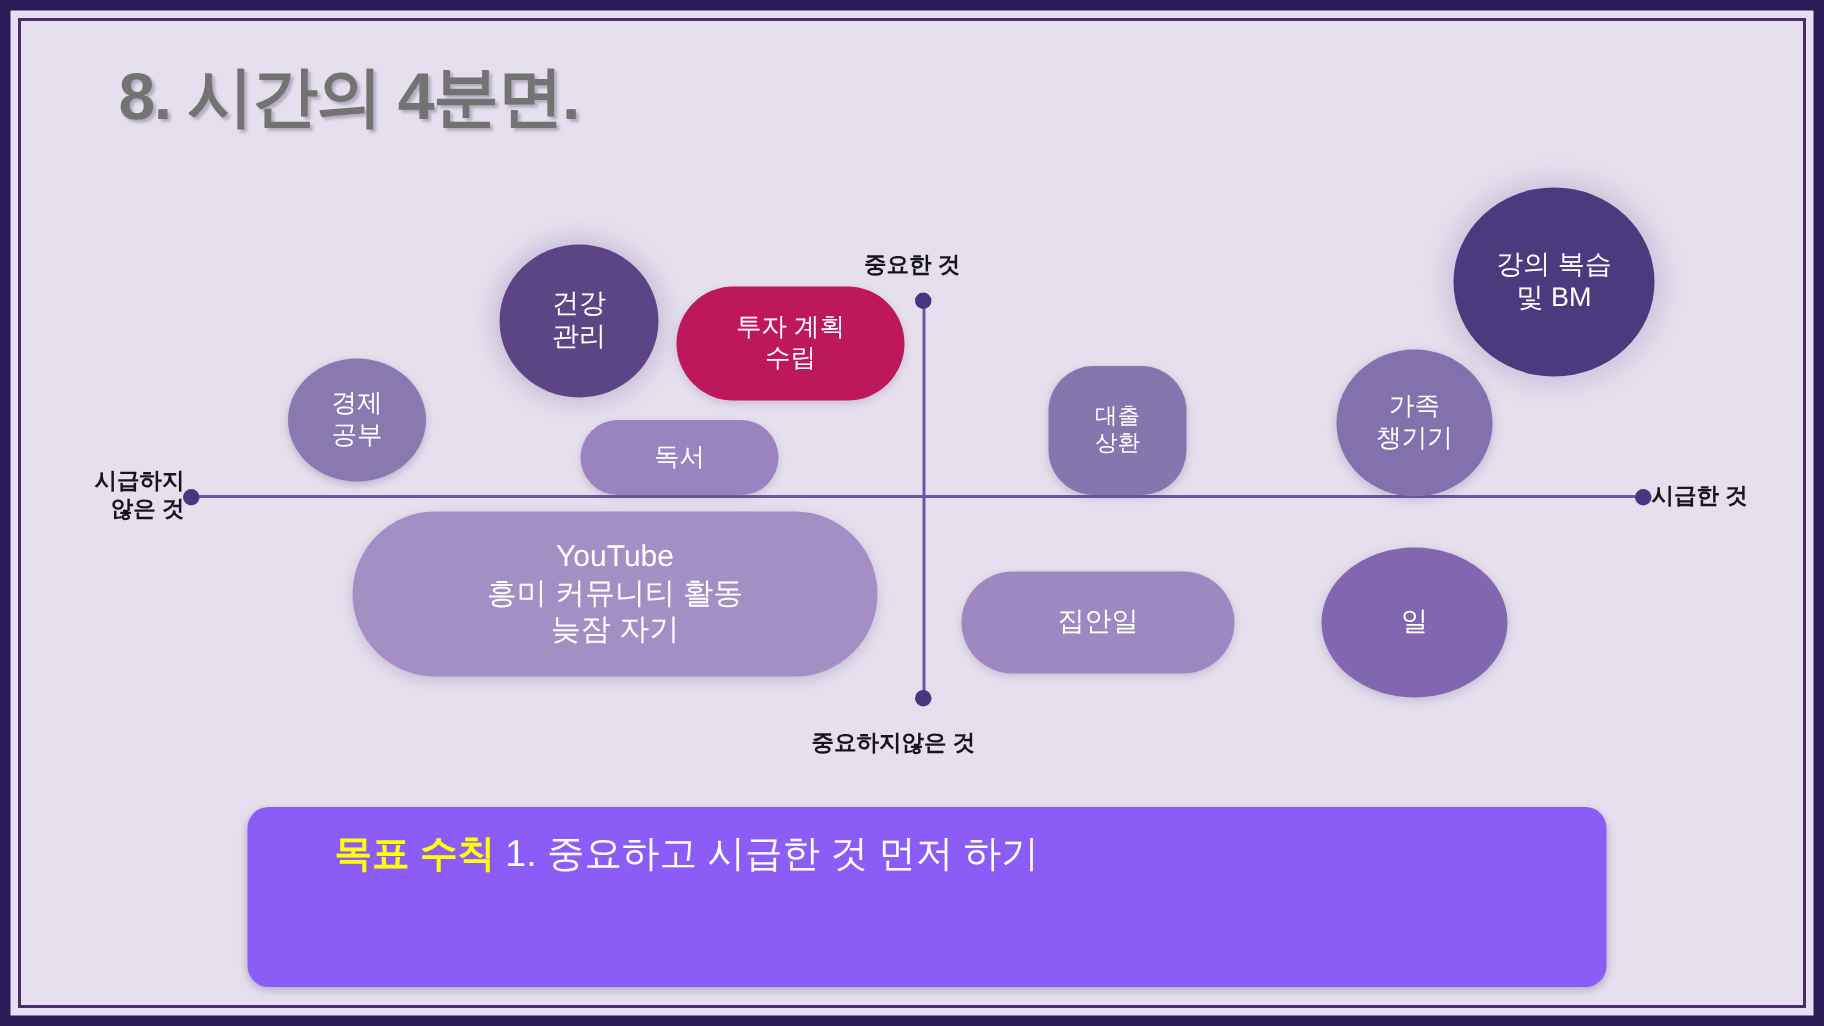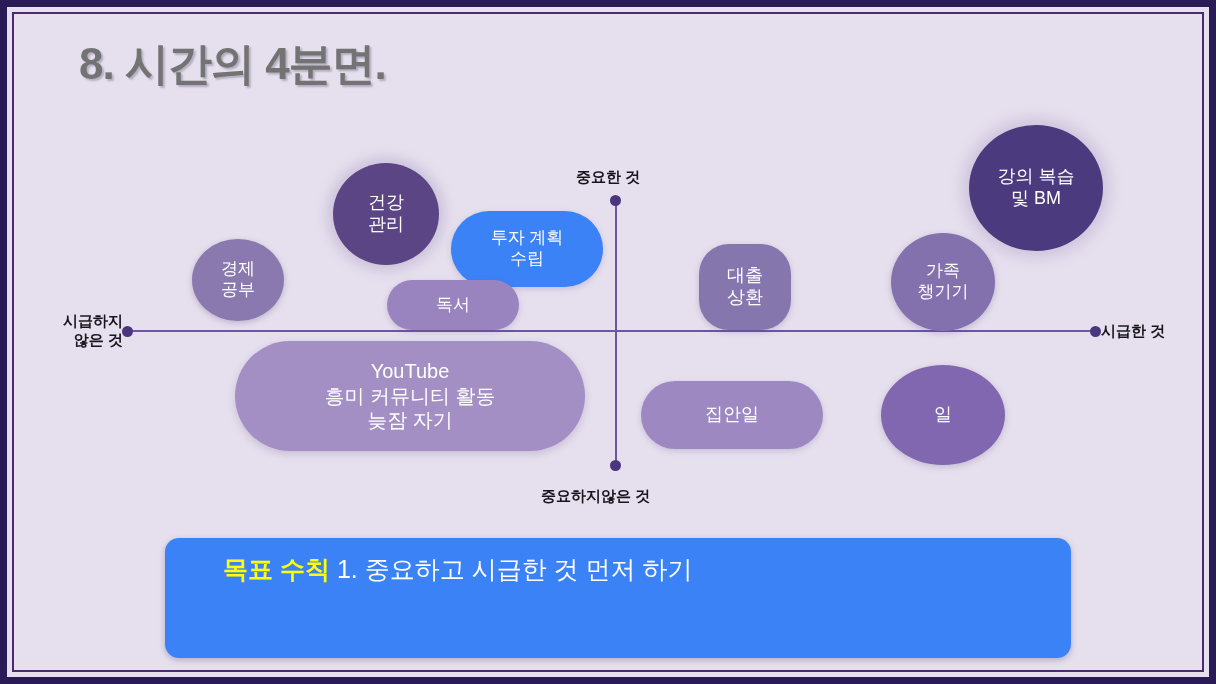--- a/index.html
+++ b/index.html
@@ -60,53 +60,53 @@
     line-height:1.22;
     white-space:pre-line;
     box-sizing:border-box;
   }
   .b-econ   {left:185px; top:232px; width:92px;  height:82px;  border-radius:50%;
              background:#8a79af; font-size:17px;
              box-shadow:0 2px 6px rgba(90,70,130,.30);}
   .b-health {left:326px; top:156px; width:106px; height:102px; border-radius:50%;
              background:#5b4585; font-size:18px;
              box-shadow:0 0 14px 5px rgba(140,120,175,.32);}
-  .b-invest {left:444px; top:204px; width:152px; height:76px;  border-radius:38px;
-             background:#3b82f6; font-size:17px;
+  .b-invest {left:444px; top:184px; width:152px; height:76px;  border-radius:38px;
+             background:#be185d; font-size:17px;
              box-shadow:0 2px 6px rgba(90,70,130,.22);}
   .b-read   {left:380px; top:273px; width:132px; height:50px;  border-radius:26px;
              background:#9a84bf; font-size:17px;
              box-shadow:0 2px 6px rgba(90,70,130,.22);}
   .b-youtube{left:228px; top:334px; width:350px; height:110px; border-radius:68px;
              background:#a38fc4; font-size:20px;
              box-shadow:0 3px 9px rgba(90,70,130,.22);}
 
   .b-loan   {left:692px; top:237px; width:92px;  height:86px;  border-radius:30px;
-             background:#8577ae; font-size:18px;
+             background:#8577ae; font-size:15px;
              box-shadow:0 2px 6px rgba(90,70,130,.25);}
   .b-routine{left:748px; top:174px; width:156px; height:56px;  border-radius:28px;
              background:#a692c7; font-size:17px;
              box-shadow:0 2px 6px rgba(90,70,130,.22);}
   .b-family {left:884px; top:226px; width:104px; height:98px;  border-radius:50%;
              background:#8271ac; font-size:17px;
              box-shadow:0 2px 7px rgba(90,70,130,.28);}
   .b-lecture{left:962px; top:118px; width:134px; height:126px; border-radius:50%;
              background:#4b3a7e; font-size:18px;
              box-shadow:0 0 16px 6px rgba(150,130,180,.32);}
   .b-house  {left:634px; top:374px; width:182px; height:68px;  border-radius:34px;
              background:#9d88c2; font-size:18px;
              box-shadow:0 2px 6px rgba(90,70,130,.22);}
   .b-work   {left:874px; top:358px; width:124px; height:100px; border-radius:50%;
              background:#8067af; font-size:18px;
              box-shadow:0 2px 7px rgba(90,70,130,.25);}
 
   
   #banner{
     position:absolute;left:158px;top:531px;width:906px;height:120px;
-    background:#3b82f6;border-radius:14px;
+    background:#8b5cf6;border-radius:14px;
     box-sizing:border-box;
     padding:12px 0 0 0;
     box-shadow:0 2px 6px rgba(60,40,100,.30);
   }
   .banner-line{
     color:#ffffff;font-size:25px;line-height:1.52;white-space:nowrap;
   }
   #banner-line1{padding-left:58px;}
   #banner-line2{padding-left:190px;}
   #banner-highlight{color:#ffff00;font-weight:bold;}

